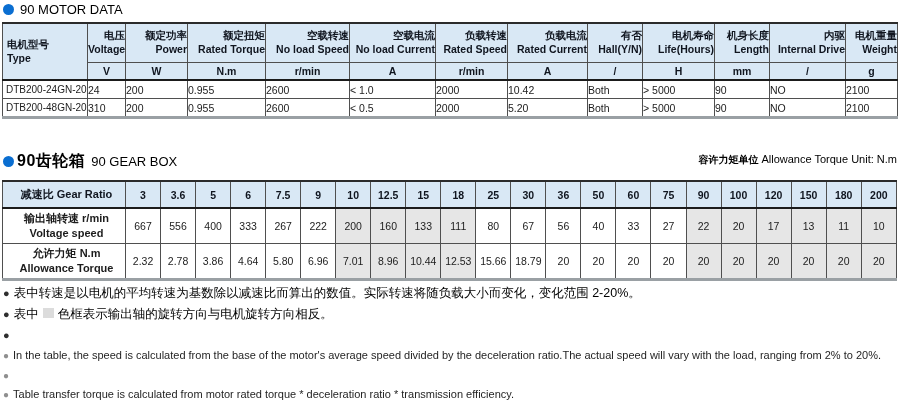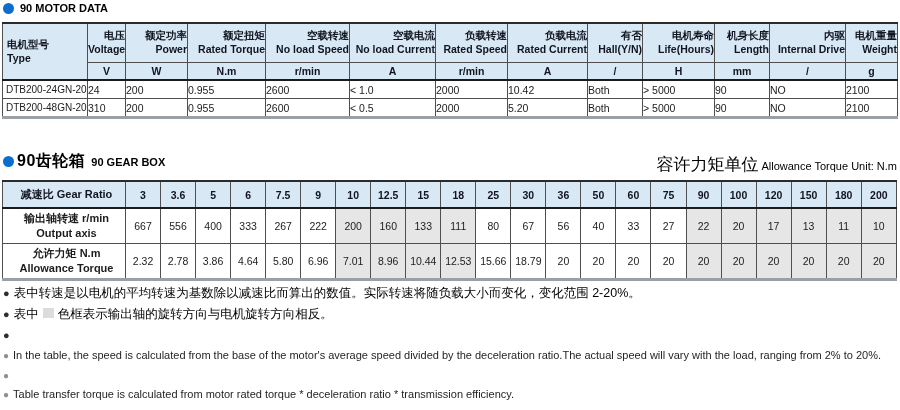--- a/index.html
+++ b/index.html
@@ -3,41 +3,41 @@
 <meta charset="utf-8">
 <style>
   html,body{margin:0;padding:0;}
   body{
     width:900px;height:410px;background:#ffffff;position:relative;
     font-family:"Liberation Sans",sans-serif;overflow:hidden;
   }
   .section-title{position:absolute;left:3px;display:flex;align-items:center;}
   .dot{width:11px;height:11px;border-radius:50%;background:#0a6ed1;flex:0 0 auto;}
   .t-zh{font-size:16px;font-weight:bold;color:#000;margin-left:3px;letter-spacing:0.5px;}
-  .t-en{font-size:11px;font-weight:bold;color:#000;margin-left:6px;}
+  .t-en{font-size:13px;font-weight:normal;color:#000;margin-left:6px;}
 
   table{border-collapse:collapse;table-layout:fixed;position:absolute;left:2px;width:895px;border-radius:12px;}
   td,th{border:1px solid #4f4f4f;overflow:hidden;white-space:nowrap;padding:0;}
 
   .motor{top:22px;border-top:2px solid #2b2b2b;border-bottom:3px solid #9aa0a4;}
   .motor th{background:#d9e8f5;font-size:10.5px;font-weight:bold;color:#10151f;line-height:1.3;height:38px;text-align:right;}
   .motor th.type-h{text-align:left;padding-left:4px;border-bottom:2px solid #1b1b1b;}
   .motor tr.units td{background:#d9e8f5;height:16px;text-align:center;font-size:10.5px;font-weight:bold;color:#10151f;border-bottom:2px solid #1b1b1b;}
   .motor tr.data td{height:17px;text-align:left;font-size:10.5px;color:#1c1c1c;background:#fff;}
   .motor tr.data td.model{text-align:left;padding-left:3px;font-size:10px;}
 
   .gear{top:180px;border-top:2px solid #2b2b2b;border-bottom:3px solid #9aa0a4;padding-left:36px;}
   .gear td{font-size:10.5px;}
   .gear td.rhead{background:#d9e8f5;text-align:left;padding-left:5px;font-weight:bold;font-size:11px;color:#10151f;line-height:1.35;white-space:normal;}
   .gear tr.ratio td{background:#d9e8f5;height:25px;text-align:center;font-weight:bold;color:#10151f;border-bottom:2px solid #1b1b1b;}
   .gear tr.vals td{height:34px;text-align:center;background:#ffffff;color:#1c1c1c;}
   .gear tr.vals td.rev{background:#e6e6e6;}
 
   .unit-note{position:absolute;right:3px;top:153px;font-size:11px;color:#000;}
-  .unit-note .zh{font-weight:normal;font-size:17px;}
+  .unit-note .zh{font-weight:bold;font-size:10px;}
 
   .notes{position:absolute;left:3px;top:283px;width:895px;}
   .note{display:flex;align-items:baseline;}
   .note.cn{font-size:12.5px;color:#000;line-height:21px;}
   .note.en{font-size:11px;color:#1f1f1f;line-height:19.5px;}
   .bullet{margin-right:4px;flex:0 0 auto;}
   .note.cn .bullet{color:#2e2e2e;font-size:11px;}
   .note.en .bullet{color:#8f8f8f;font-size:10px;}
   .graybox{display:inline-block;width:11px;height:10px;background:#dcdcdc;margin:0 4px;}
 </style>
@@ -203,21 +203,21 @@
     <td>90</td>
     <td>100</td>
     <td>120</td>
     <td>150</td>
     <td>180</td>
     <td>200</td>
   </tr>
   <tr class="vals">
     <td class="rhead">
       <div>输出轴转速 r/min</div>
-      <div>Output axis</div>
+      <div>Voltage speed</div>
     </td>
     <td>667</td>
     <td>556</td>
     <td>400</td>
     <td>333</td>
     <td>267</td>
     <td>222</td>
     <td class="rev">200</td>
     <td class="rev">160</td>
     <td class="rev">133</td>

